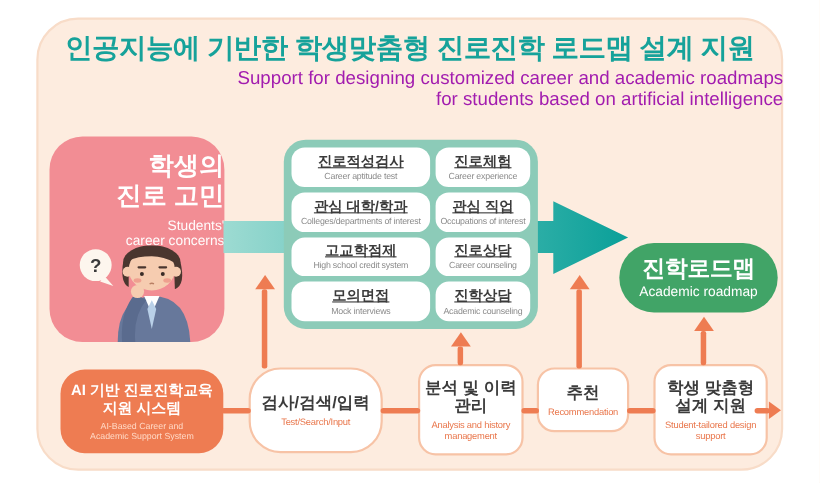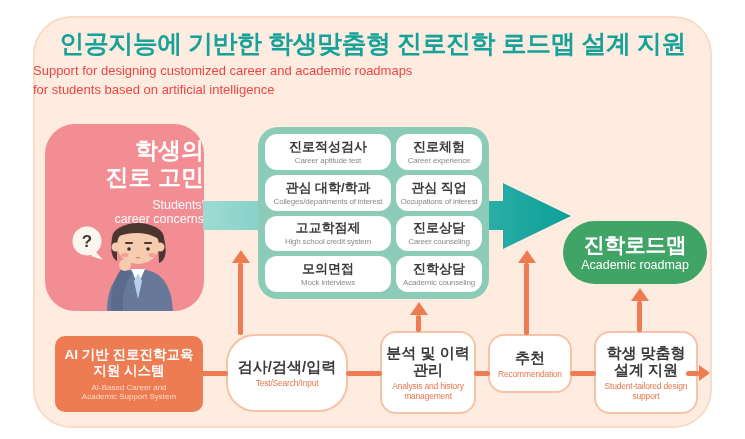--- a/index.html
+++ b/index.html
@@ -10,22 +10,22 @@
   #card{
     position:absolute;left:33px;top:16px;width:679px;height:412px;
     background:#fdecdf;border:2px solid #f8dcc8;border-radius:38px;box-sizing:border-box;
   }
   
   .title-ko{
     position:absolute;left:33px;top:27px;width:679px;text-align:center;
     font-size:25px;font-weight:800;color:#16a29a;letter-spacing:-0.5px;
   }
   .title-en{
-    position:absolute;left:33px;top:61px;width:679px;text-align:left;
-    font-size:13px;color:#ef4444;line-height:19px;
+    position:absolute;left:33px;top:61px;width:679px;text-align:right;
+    font-size:17px;color:#a21caf;line-height:19px;
   }
   
   #student-box{
     position:absolute;left:45px;top:124px;width:159px;height:187px;
     background:#f28d94;border-radius:30px;overflow:hidden;text-align:right;color:#fff;
   }
   #student-box .ko{font-size:23px;font-weight:800;line-height:27px;margin-top:13px;}
   #student-box .en{font-size:12.5px;line-height:14px;margin-top:7px;opacity:.97;}
   #student-illustration{position:absolute;left:0;bottom:0;width:159px;height:88px;}
   
@@ -33,34 +33,34 @@
   
   #services-box{
     position:absolute;left:258px;top:127px;width:231px;height:172px;z-index:2;
     background:#8ccbb8;border-radius:20px;box-sizing:border-box;padding:7px;
     display:grid;grid-template-columns:126px 1fr;grid-template-rows:repeat(4,1fr);gap:5px;
   }
   .pill{
     background:#ffffff;border-radius:12px;display:flex;flex-direction:column;
     align-items:center;justify-content:center;overflow:hidden;
   }
-  .pill .ko{font-size:13px;font-weight:800;color:#3b3b3b;line-height:15px;white-space:nowrap;}
+  .pill .ko{font-size:13px;font-weight:800;color:#3b3b3b;line-height:15px;white-space:nowrap;text-decoration:underline;}
   .pill .en{font-size:8px;color:#8b8b8b;line-height:9px;margin-top:2px;white-space:nowrap;letter-spacing:-0.2px;}
   
   .roadmap{
     position:absolute;left:563px;width:144px;height:63px;border-radius:32px;
     display:flex;flex-direction:column;align-items:center;justify-content:center;color:#fff;z-index:2;
   }
   #career-roadmap{top:152px;background:#58b0e3;}
   #academic-roadmap{top:221px;background:#41a467;}
   .roadmap .ko{font-size:21px;font-weight:800;line-height:22px;letter-spacing:-0.5px;}
   .roadmap .en{font-size:12.5px;line-height:14px;margin-top:2px;}
   
   #system-box{
-    position:absolute;left:55px;top:336px;width:148px;height:76px;border-radius:10px;
+    position:absolute;left:55px;top:336px;width:148px;height:76px;border-radius:22px;
     background:#ee7c52;color:#fff;text-align:center;display:flex;flex-direction:column;
     align-items:center;justify-content:center;
   }
   #system-box .ko{font-size:13.5px;font-weight:800;line-height:16px;}
   #system-box .en{font-size:8px;line-height:9.5px;margin-top:4px;color:#ffd9c6;}
   .step-box{
     position:absolute;background:#fff;border:2.5px solid #f7c3a6;border-radius:16px;
     box-sizing:border-box;display:flex;flex-direction:column;align-items:center;justify-content:center;
     text-align:center;
   }

